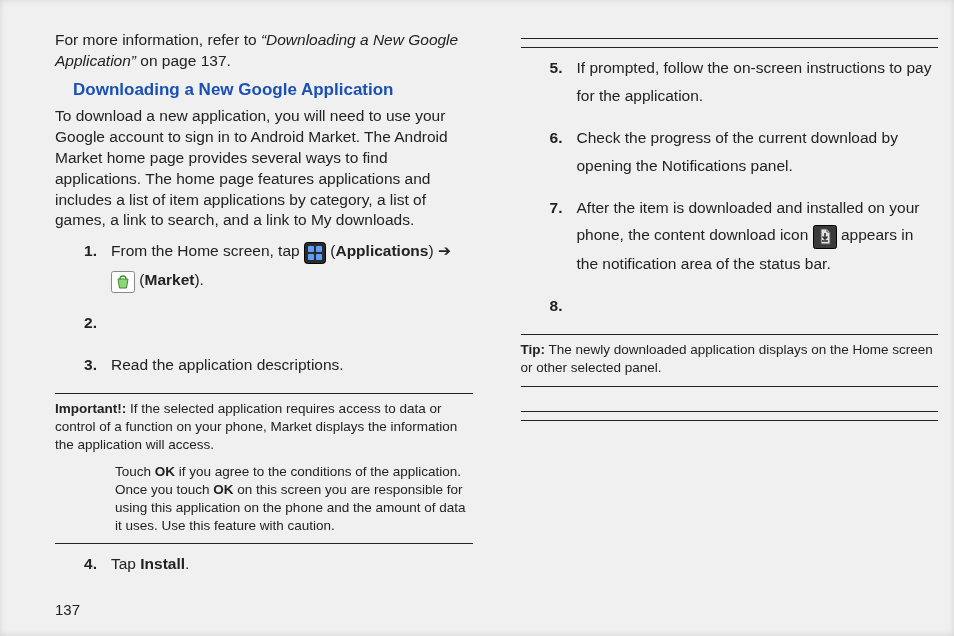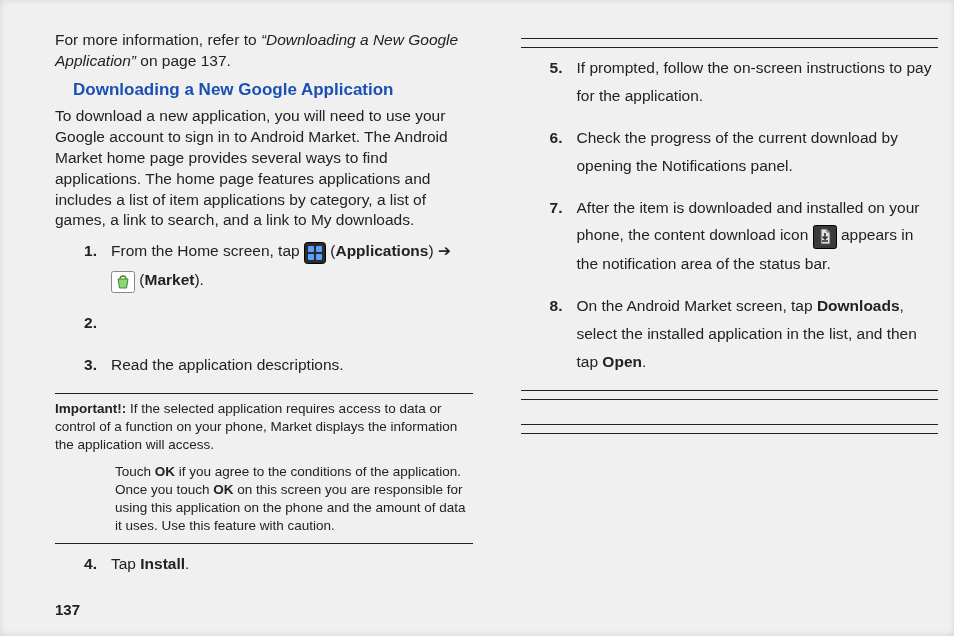--- a/index.html
+++ b/index.html
@@ -75,21 +75,20 @@
     vertical-align: middle;
   }
   svg { display: inline-block; vertical-align: middle; }
 
   .pagenum {
     position: absolute;
     bottom: 18px;
     left: 55px;
     font-size: 15px;
     color: #222;
-    font-weight: bold;
   }
 
   
   .page::after {
     content: "";
     position: absolute;
     inset: 0;
     box-shadow: inset 0 -2px 6px rgba(0,0,0,.07), inset 0 2px 6px rgba(0,0,0,.05);
     pointer-events: none;
   }
@@ -202,28 +201,30 @@
               <path d="M12 8 v6 M9.5 11.5 L12 14 L14.5 11.5" fill="none" stroke="#333" stroke-width="1.6"></path>
               <path d="M9 16 h6" stroke="#333" stroke-width="1.6"></path>
             </svg>
           </span>
           <span> appears in the notification area of the status bar.</span>
         </span>
       </li>
 
       <li>
         <span class="num">8.</span>
-        <span class="body">
-          <span>On the Android Market screen, tap </span><span class="b">Downloads</span><span>, select the installed application in the list, and then tap </span><span class="b">Open</span><span>.</span>
-        </span>
       </li>
 
     </ol>
 
     <hr class="rule">
+    <div class="notebox notebox-tip">
+      <p>
+        <span class="lead">Tip:</span><span> The newly downloaded application displays on the Home screen or other selected panel.</span>
+      </p>
+    </div>
     <hr class="rule">
 
     <div style="height:10px"></div>
 
     <hr class="rule">
     <hr class="rule">
 
   </div>
 
   <div class="pagenum">137</div>

